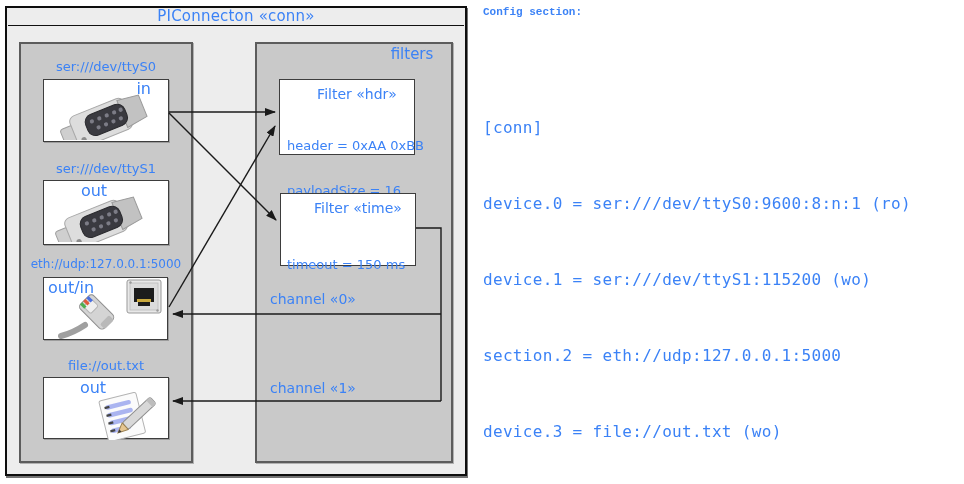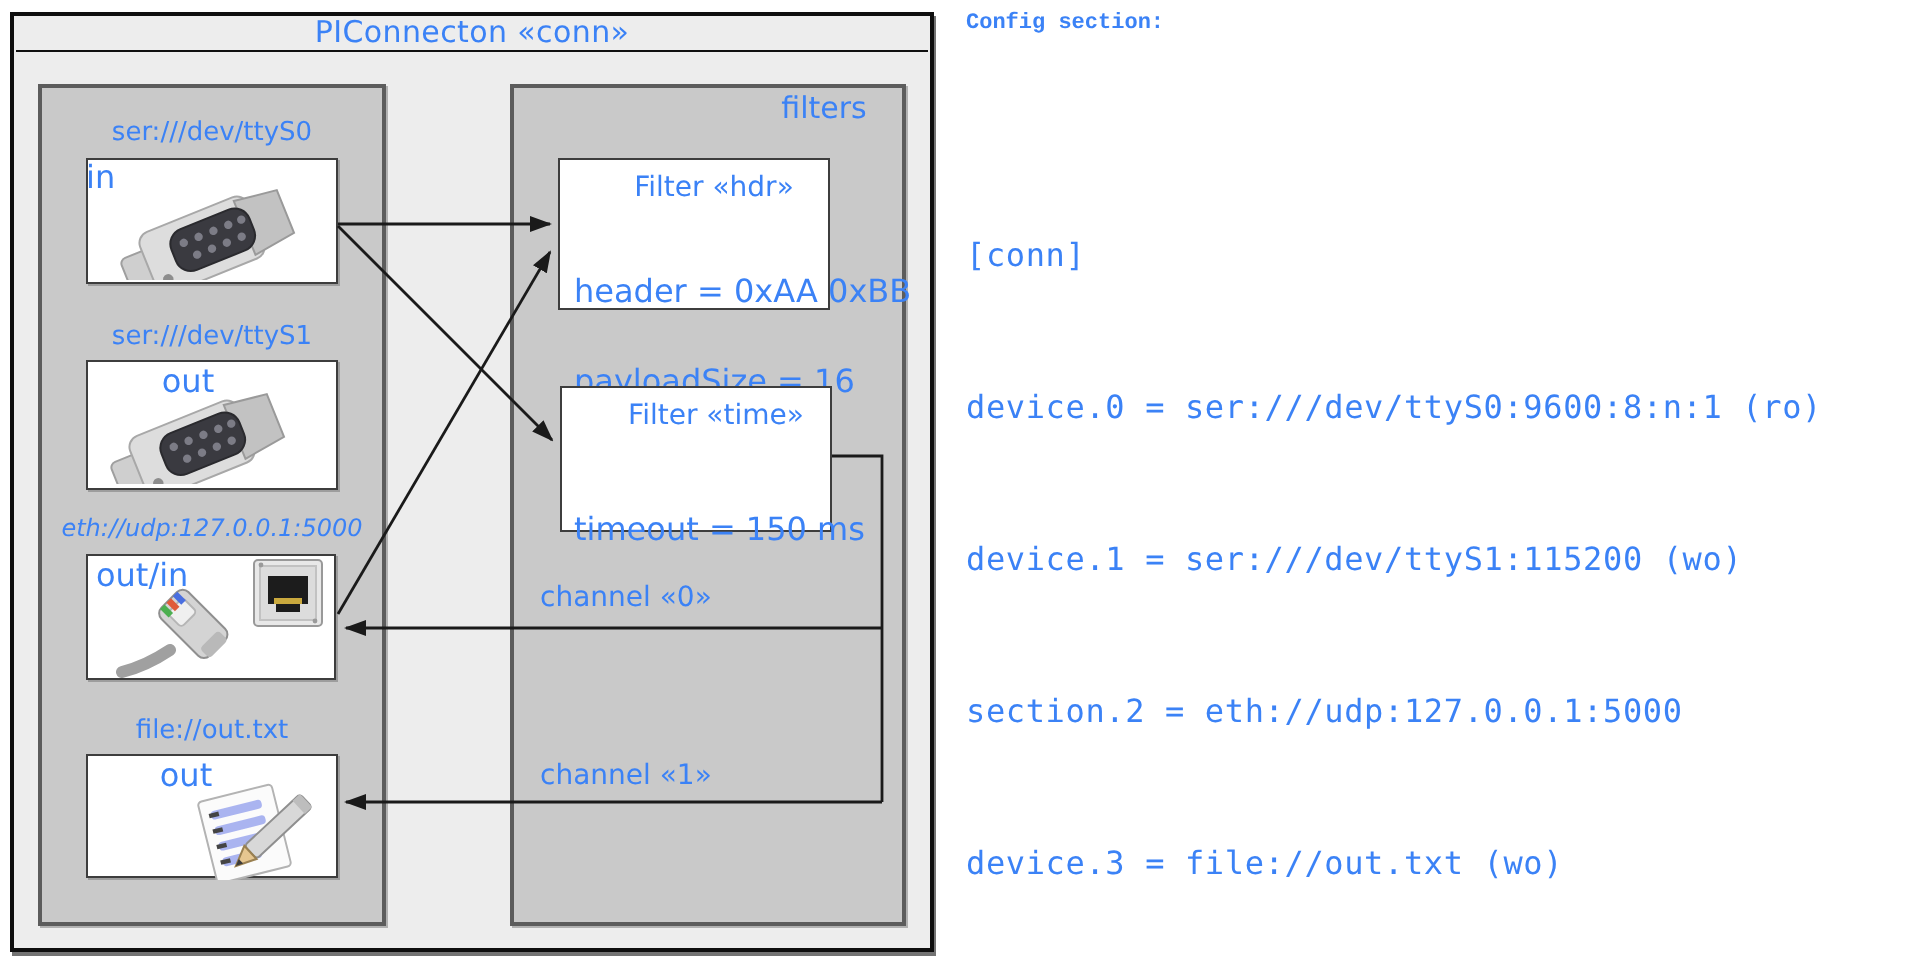--- a/index.html
+++ b/index.html
@@ -22,31 +22,31 @@
   
   .container{
     background:#c9c9c9;border:2px solid #5c5c5c;
     box-shadow:1px 1px 0 rgba(0,0,0,.25);
   }
   .left-container{left:19px;top:42px;width:174px;height:421px;}
   .filters-container{left:255px;top:42px;width:198px;height:421px;}
   .filters-title{left:255px;top:45px;width:226px;text-align:center;font-size:15px;margin-left:44px;}
 
   .device-label{left:19px;width:174px;text-align:center;font-size:13px;}
-  .device-label.small{font-size:12px;font-style:italic;}
+  .device-label.small{font-size:12px;}
 
   .white-box{
     background:#ffffff;border:1.8px solid #3d3d3d;
     box-shadow:1px 1px 0 rgba(0,0,0,.22);
   }
   .port-label{font-size:16px;line-height:17px;}
 
   .filter-box{background:#fff;border:1.8px solid #3d3d3d;}
   .filter-title{width:156px;text-align:center;font-size:14px;}
-  .filter-attrs{font-size:16px;line-height:15px;white-space:pre;}
+  .filter-attrs{font-size:13px;line-height:15px;white-space:pre;}
 
   .channel-label{width:150px;font-size:14px;}
 
   
   .config-heading{left:483px;top:6px;font-size:11px;font-weight:bold;
     font-family:Liberation Mono, monospace;}
   .config-body{
     left:483px;top:42px;width:481px;
     font-family:"DejaVu Sans Mono","Liberation Mono",monospace;
     font-size:16px;line-height:19px;letter-spacing:.32px;white-space:pre;
@@ -61,21 +61,21 @@
 <div id="canvas">
 
   <div class="abs outer-box"></div>
   <div class="abs diagram-title">PIConnecton «conn»</div>
   <div class="abs title-sep"></div>
 
   <div class="abs container left-container"></div>
 
   <div class="abs device-label" style="top:59px">ser:///dev/ttyS0</div>
   <div class="abs white-box" style="left:43px;top:79px;width:126px;height:63px"></div>
-  <div class="abs port-label" style="left:43px;top:80px;width:144px;text-align:left;padding-right:36px">in</div>
+  <div class="abs port-label" style="left:43px;top:80px;width:144px;text-align:right;padding-right:36px">in</div>
   <svg class="abs" style="left:55px;top:88px" width="112" height="52" viewBox="0 0 112 52">
     <g transform="translate(56,30) rotate(-22)">
       <rect x="-52" y="-8" width="16" height="16" rx="3" fill="#cfcfcf" stroke="#9f9f9f"></rect>
       <rect x="-40" y="-16" width="58" height="33" rx="6" fill="#dddddd" stroke="#a8a8a8"></rect>
       <polygon points="12,-14 34,-11 34,12 12,15" fill="#c2c2c2" stroke="#9a9a9a"></polygon>
       <rect x="-26" y="-11" width="42" height="22" rx="8" fill="#3a3a40" stroke="#2a2a2e"></rect>
       <g fill="#7c7c86">
         <circle cx="-19" cy="-4" r="2.1"></circle>
           <circle cx="-11" cy="-4" r="2.1"></circle>
           <circle cx="-3" cy="-4" r="2.1"></circle>

